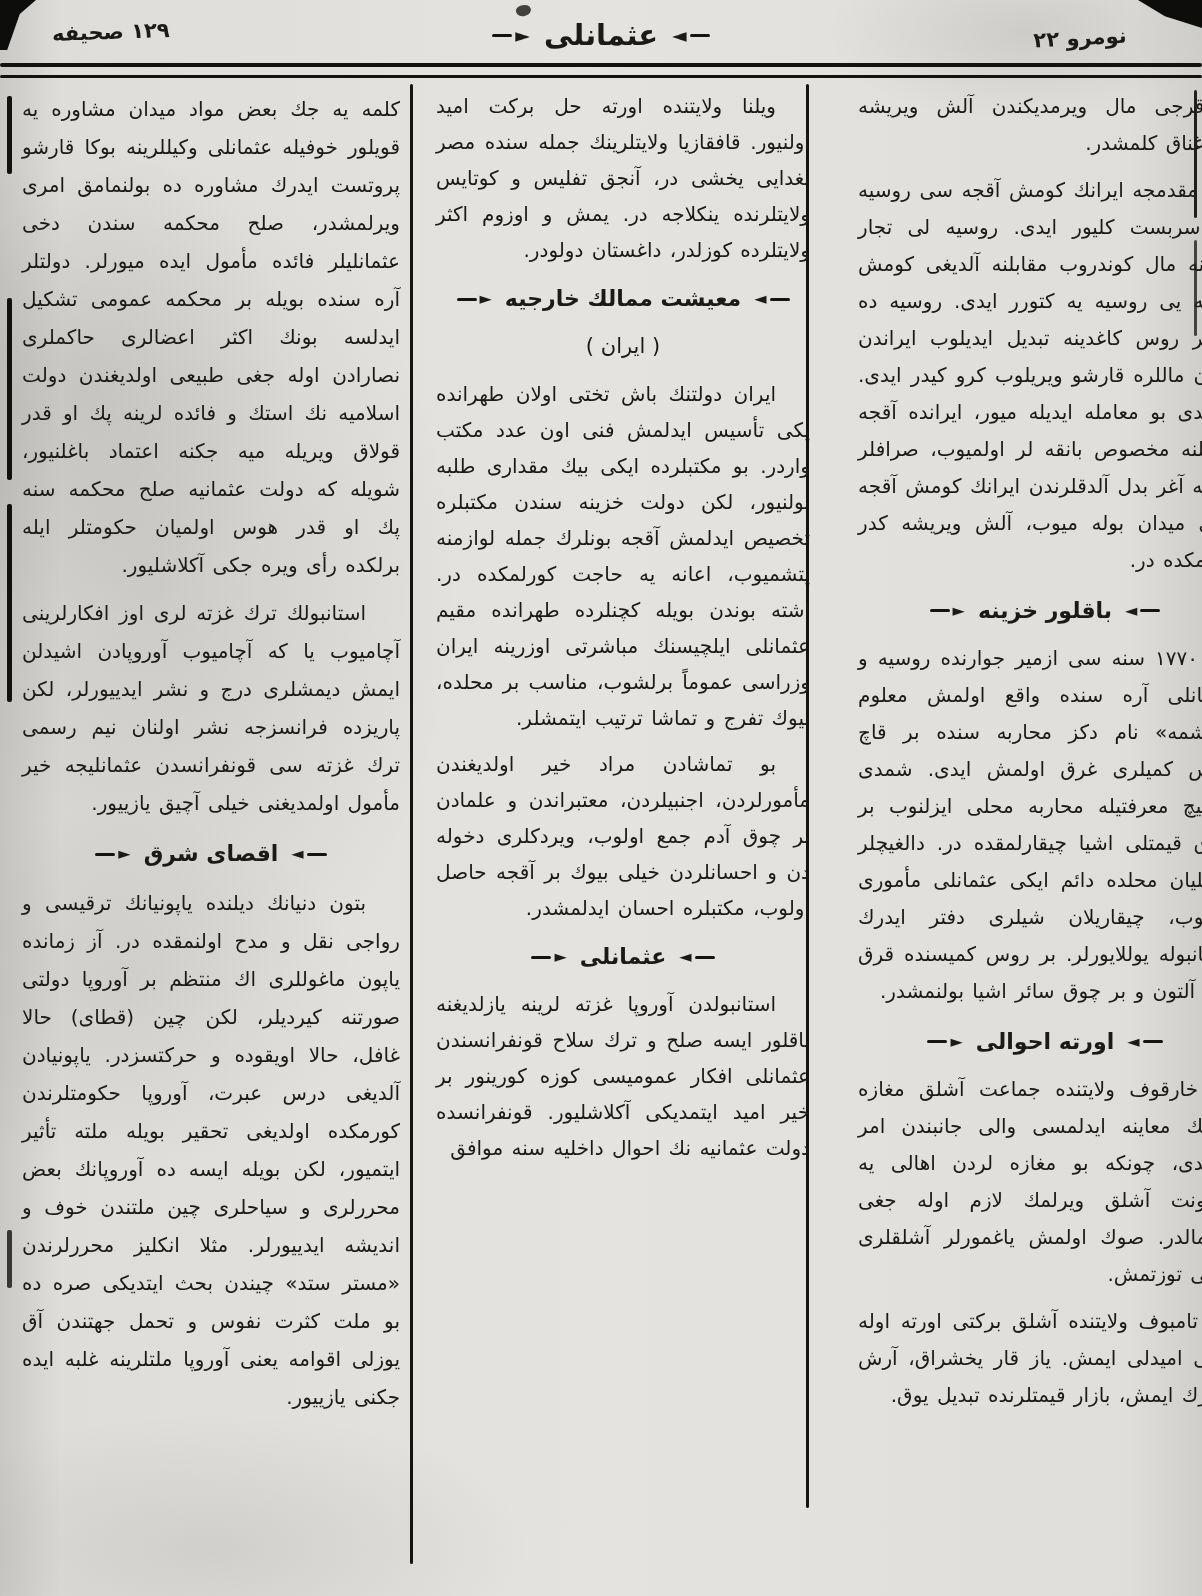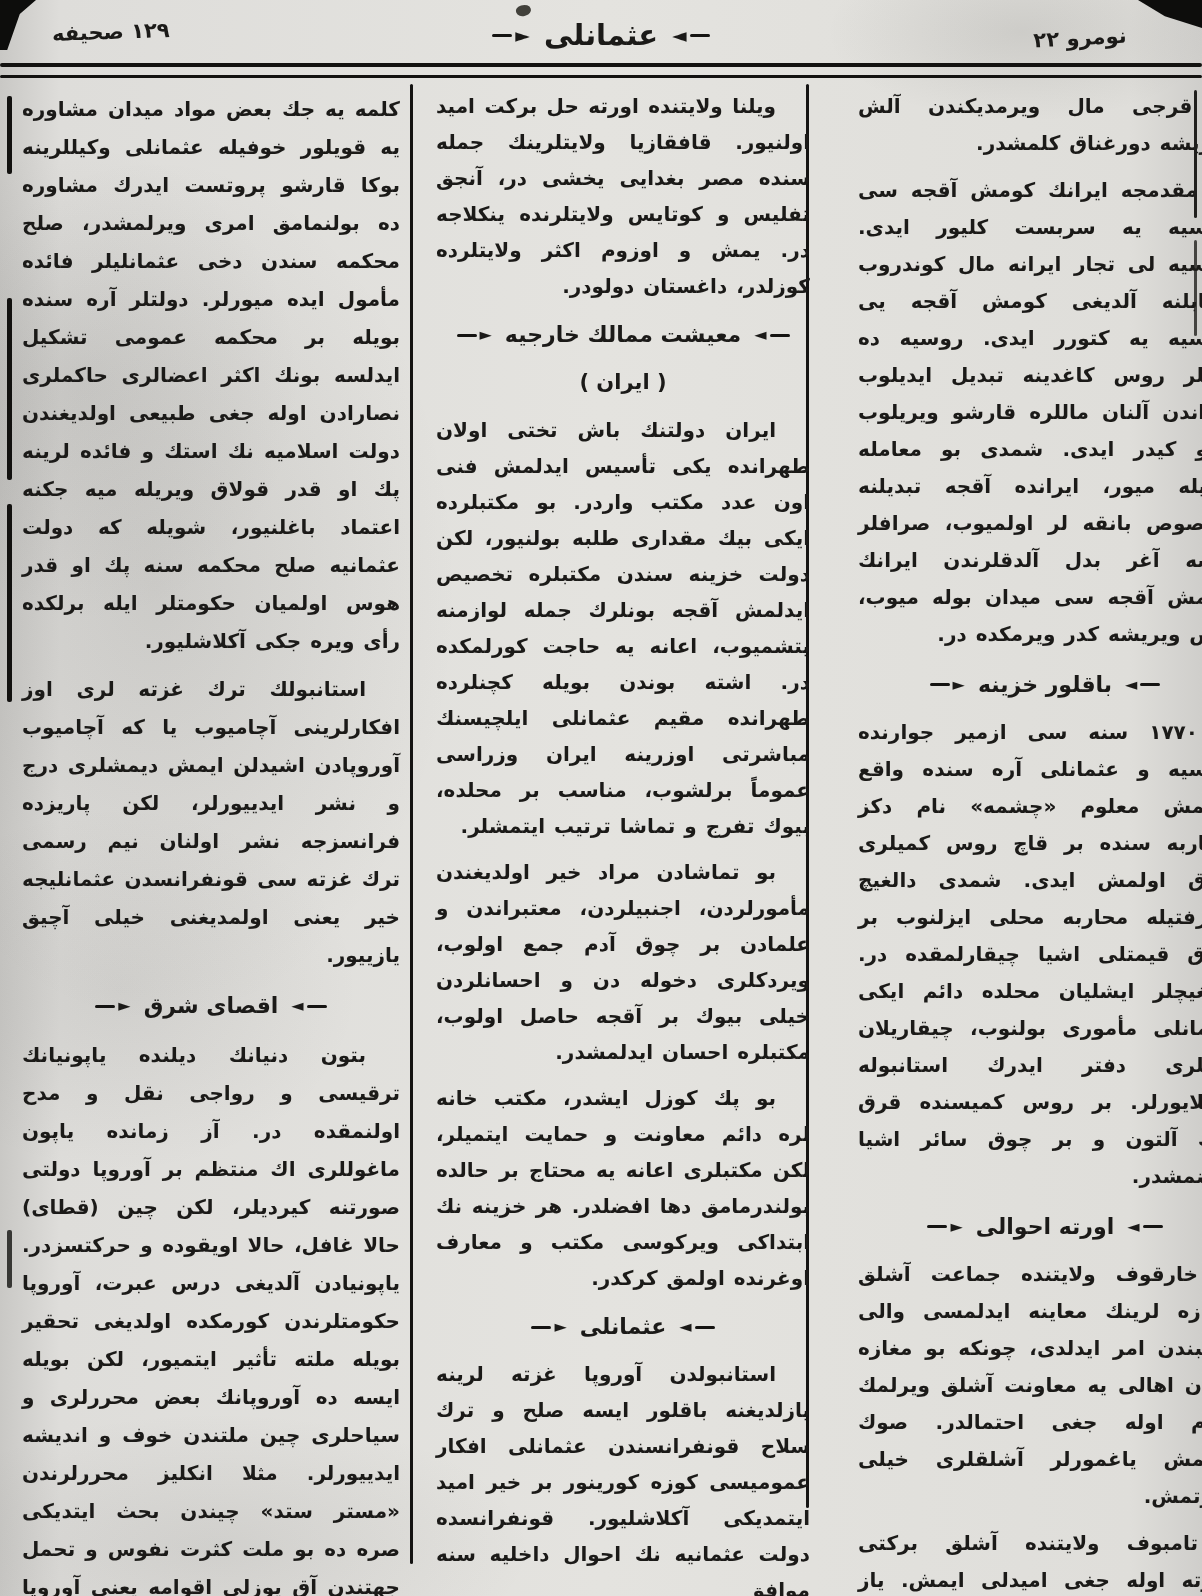--- a/index.html
+++ b/index.html
@@ -29,24 +29,24 @@
   
   .orn{display:inline-flex;align-items:center;direction:ltr;unicode-bidi:isolate;font-size:16px;line-height:1;}
   .masthead .orn{font-size:19px;}
   .orn-r::after{content:"";display:block;width:20px;height:3px;background:#151412;margin-left:3px;border-radius:2px;}
   .orn-l::before{content:"";display:block;width:20px;height:3px;background:#151412;margin-right:3px;border-radius:2px;}
   
   .col{position:absolute;direction:rtl;text-align:justify;font-size:20px;line-height:37px;}
   .col-right{left:858px;top:88px;width:374px;}
   .col-middle{left:424px;top:88px;width:374px;line-height:36px;margin-left:12px;}
   .col-left{left:22px;top:90px;width:378px;line-height:38px;}
-  .para{margin:0 0 10px;text-indent:34px;word-spacing:2px;font-weight:bold;}
+  .para{margin:0 0 10px;text-indent:34px;word-spacing:2px;}
   .para.cont{text-indent:0;}
   .sec-head{display:flex;justify-content:center;align-items:center;gap:13px;direction:rtl;text-align:center;font-weight:bold;font-size:22px;margin:13px 0 11px;text-indent:0;}
-  .sub-head{text-align:center;font-weight:bold;font-size:21px;margin:4px 0 12px;text-indent:0;}
+  .sub-head{text-align:center;font-weight:normal;font-size:21px;margin:4px 0 12px;text-indent:0;}
   
   .vrule{position:absolute;width:3px;background:#141312;border-radius:2px;}
   .vrule-a{left:806px;top:84px;height:1424px;}
   .vrule-b{left:410px;top:84px;height:1480px;}
   
   .corner-tl{position:absolute;top:0;left:0;width:36px;height:50px;background:#0d0d0c;clip-path:polygon(0 0,100% 0,55% 28%,20% 100%,0 100%);}
   .corner-tr{position:absolute;top:0;right:0;width:64px;height:28px;background:#0d0d0c;clip-path:polygon(0 0,100% 0,100% 100%,42% 58%);}
   .top-mark{position:absolute;top:5px;left:516px;width:15px;height:11px;background:#26251f;border-radius:45% 60% 50% 55%;transform:rotate(-18deg);opacity:.85;}
   .edge-dash{position:absolute;left:7px;width:5px;background:#12110f;border-radius:2px;}
   .ed-1{top:96px;height:78px;}
@@ -97,32 +97,31 @@
   <div class="col col-middle">
     <p class="para">ويلنا ولايتنده اورته حل بركت اميد اولنيور. قافقازيا ولايتلرينك جمله سنده مصر بغدايى يخشى در، آنجق تفليس و كوتايس ولايتلرنده ينكلاجه در. يمش و اوزوم اكثر ولايتلرده كوزلدر، داغستان دولودر.</p>
     <div class="sec-head">
       <span class="orn orn-r">◄</span>
       <span>معيشت ممالك خارجيه</span>
       <span class="orn orn-l">►</span>
     </div>
     <div class="sub-head">( ايران )</div>
     <p class="para">ايران دولتنك باش تختى اولان طهرانده يكى تأسيس ايدلمش فنى اون عدد مكتب واردر. بو مكتبلرده ايكى بيك مقدارى طلبه بولنيور، لكن دولت خزينه سندن مكتبلره تخصيص ايدلمش آقجه بونلرك جمله لوازمنه يتشميوب، اعانه يه حاجت كورلمكده در. اشته بوندن بويله كچنلرده طهرانده مقيم عثمانلى ايلچيسنك مباشرتى اوزرينه ايران وزراسى عموماً برلشوب، مناسب بر محلده، بيوك تفرج و تماشا ترتيب ايتمشلر.</p>
     <p class="para">بو تماشادن مراد خير اولديغندن مأمورلردن، اجنبيلردن، معتبراندن و علمادن بر چوق آدم جمع اولوب، ويردكلرى دخوله دن و احسانلردن خيلى بيوك بر آقجه حاصل اولوب، مكتبلره احسان ايدلمشدر.</p>
-    <p class="para">بو پك كوزل ايشدر، مكتب خانه لره دائم معاونت و حمايت ايتميلر، لكن مكتبلرى اعانه يه محتاج بر حالده بولندرمامق دها افضلدر. هر خزينه نك ابتداكى ويركوسى مكتب و معارف اوغرنده اولمق كركدر.</p>
     <div class="sec-head">
       <span class="orn orn-r">◄</span>
       <span>عثمانلى</span>
       <span class="orn orn-l">►</span>
     </div>
     <p class="para">استانبولدن آوروپا غزته لرينه يازلديغنه باقلور ايسه صلح و ترك سلاح قونفرانسندن عثمانلى افكار عموميسى كوزه كورينور بر خير اميد ايتمديكى آكلاشليور. قونفرانسده دولت عثمانيه نك احوال داخليه سنه موافق</p>
   </div>
 
   <div class="col col-left">
     <p class="para cont">كلمه يه جك بعض مواد ميدان مشاوره يه قويلور خوفيله عثمانلى وكيللرينه بوكا قارشو پروتست ايدرك مشاوره ده بولنمامق امرى ويرلمشدر، صلح محكمه سندن دخى عثمانليلر فائده مأمول ايده ميورلر. دولتلر آره سنده بويله بر محكمه عمومى تشكيل ايدلسه بونك اكثر اعضالرى حاكملرى نصارادن اوله جغى طبيعى اولديغندن دولت اسلاميه نك استك و فائده لرينه پك او قدر قولاق ويريله ميه جكنه اعتماد باغلنيور، شويله كه دولت عثمانيه صلح محكمه سنه پك او قدر هوس اولميان حكومتلر ايله برلكده رأى ويره جكى آكلاشليور.</p>
-    <p class="para">استانبولك ترك غزته لرى اوز افكارلرينى آچاميوب يا كه آچاميوب آوروپادن اشيدلن ايمش ديمشلرى درج و نشر ايدييورلر، لكن پاريزده فرانسزجه نشر اولنان نيم رسمى ترك غزته سى قونفرانسدن عثمانليجه خير يعنى اولمديغنى خيلى آچيق يازييور.</p>
+    <p class="para">استانبولك ترك غزته لرى اوز افكارلرينى آچاميوب يا كه آچاميوب آوروپادن اشيدلن ايمش ديمشلرى درج و نشر ايدييورلر، لكن پاريزده فرانسزجه نشر اولنان نيم رسمى ترك غزته سى قونفرانسدن عثمانليجه خير مأمول اولمديغنى خيلى آچيق يازييور.</p>
     <div class="sec-head">
       <span class="orn orn-r">◄</span>
       <span>اقصاى شرق</span>
       <span class="orn orn-l">►</span>
     </div>
     <p class="para">بتون دنيانك ديلنده ياپونيانك ترقيسى و رواجى نقل و مدح اولنمقده در. آز زمانده ياپون ماغوللرى اك منتظم بر آوروپا دولتى صورتنه كيرديلر، لكن چين (قطاى) حالا غافل، حالا اويقوده و حركتسزدر. ياپونيادن آلديغى درس عبرت، آوروپا حكومتلرندن كورمكده اولديغى تحقير بويله ملته تأثير ايتميور، لكن بويله ايسه ده آوروپانك بعض محررلرى و سياحلرى چين ملتندن خوف و انديشه ايدييورلر. مثلا انكليز محررلرندن «مستر ستد» چيندن بحث ايتديكى صره ده بو ملت كثرت نفوس و تحمل جهتندن آق يوزلى اقوامه يعنى آوروپا ملتلرينه غلبه ايده جكنى يازييور.</p>
   </div>
 
   <div class="corner-tl"></div>
   <div class="corner-tr"></div>

